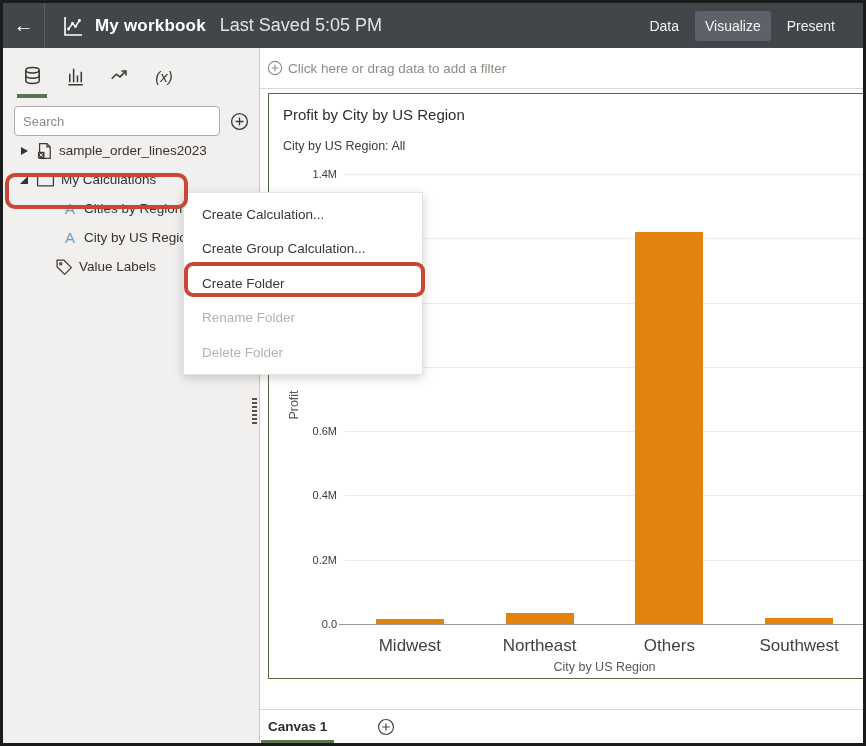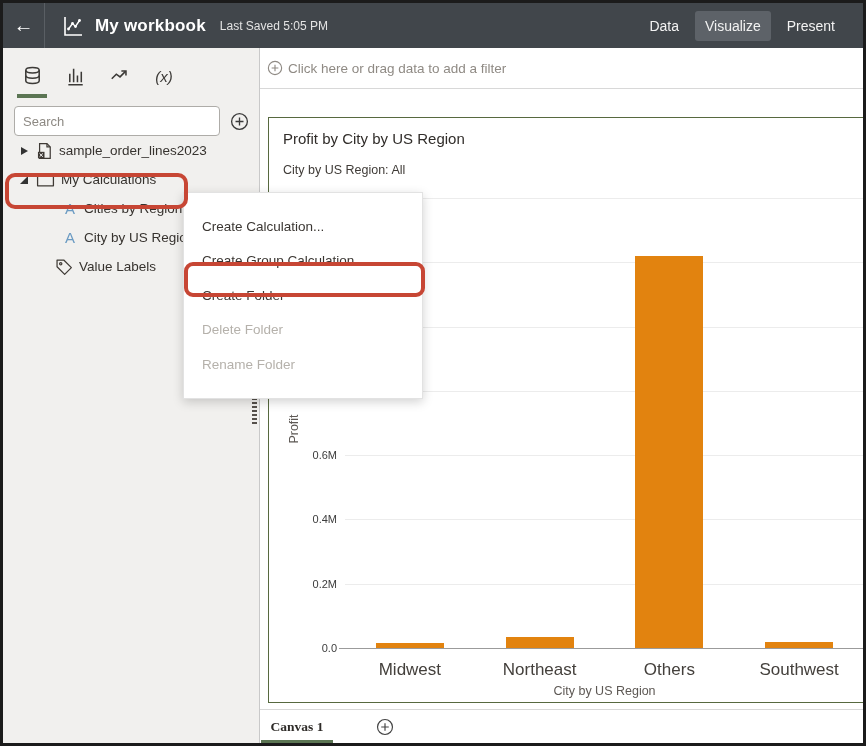--- a/index.html
+++ b/index.html
@@ -12,21 +12,21 @@
 
   
   .header {
     height:45px; background:var(--header-bg,#41464b); display:flex; align-items:center;
     color:#fff;
   }
   .back-btn { width:42px; height:45px; display:flex; align-items:center; justify-content:center;
     border-right:1px solid #5a5f64; cursor:pointer; font-size:20px; }
   .wb-icon { margin:0 10px 0 16px; display:flex; }
   .header-title { font-size:17px; font-weight:600; letter-spacing:.2px; }
-  .last-saved { font-size:12px; color:#e3e3e3; margin-left:14px; }
+  .last-saved { font-size:18px; color:#e3e3e3; margin-left:14px; }
   .header-nav { margin-left:auto; display:flex; align-items:center; gap:6px; padding-right:18px; }
   .nav-item { font-size:14px; padding:7px 10px; border-radius:3px; cursor:pointer; color:#f2f2f2; }
   .nav-item.active { background:#5d6268; }
 
   
   .body { display:flex; height:695px; }
 
   .sidebar { width:257px; background:var(--sidebar-bg,#f1f0ee); border-right:1px solid #c9c9c9;
     display:flex; flex-direction:column; }
   .side-tabs { display:flex; align-items:flex-start; gap:14px; padding:10px 0 0 14px; height:52px; }
@@ -52,43 +52,43 @@
   .a-glyph { color:var(--attribute-blue,#6b9bc3); font-size:15px; font-weight:500; width:16px; text-align:center; }
 
   .drag-handle { position:absolute; left:249px; top:395px; width:5px; height:26px; z-index:5;
     background:repeating-linear-gradient(to bottom,#55504b 0 2px,transparent 2px 4px); cursor:ns-resize; }
 
   
   .main { flex:1; display:flex; flex-direction:column; background:#fff; position:relative; min-width:0; }
   .filter-bar { height:41px; border-bottom:1px solid #d8d8d8; display:flex; align-items:center;
     padding-left:7px; gap:5px; color:#8f8a84; font-size:13.5px; cursor:pointer; }
 
-  .viz-panel { margin:28px -2px 0 8px; height:586px; border:1px solid var(--panel-border,#57693f);
+  .viz-panel { margin:4px -2px 0 8px; height:586px; border:1px solid var(--panel-border,#57693f);
     position:relative; background:#fff; }
   .viz-title { position:absolute; left:14px; top:12px; font-size:15px; color:#312d2a; }
   .viz-subtitle { position:absolute; left:14px; top:45px; font-size:12.5px; color:#3f3b37; }
   .chart-plot { position:absolute; inset:0; }
   .gridline { position:absolute; height:1px; background:#ececec; }
   .axis-line { position:absolute; height:1px; background:#9b9b9b; }
   .ytick { position:absolute; left:6px; width:62px; text-align:right; font-size:11px; color:#3c3c3c; transform:translateY(-50%); }
   .bar { position:absolute; background:var(--bar-orange,#e2830f); cursor:pointer; }
   .xtick { position:absolute; text-align:center; font-size:17px; color:#44403c; }
   .x-axis-title { position:absolute; text-align:center; font-size:12.5px; color:#5d5854; }
   .y-axis-title { position:absolute; left:10px; top:304px; transform:rotate(-90deg); transform-origin:center;
     font-size:12.5px; color:#5d5854; }
 
-  .canvas-bar { margin-top:auto; height:34px; border-top:1px solid #d8d8d8; display:flex; align-items:center; background:#fff;font-family:Liberation Serif, serif; }
+  .canvas-bar { margin-top:auto; height:34px; border-top:1px solid #d8d8d8; display:flex; align-items:center; background:#fff; }
   .canvas-tab { position:relative; height:34px; min-width:74px; display:flex; align-items:center; justify-content:center;
     font-size:13.5px; font-weight:bold; color:#2e2b28; padding:0 8px; cursor:pointer; }
   .canvas-tab .underline { position:absolute; left:1px; right:1px; bottom:0; height:4px; background:var(--accent-green,#5b7553); }
   .add-canvas { margin-left:42px; }
 
   
   .context-menu { position:absolute; left:180px; top:189px; width:240px; z-index:20; background:#fff;
-    border:1px solid #e2e2e2; box-shadow:0 3px 10px rgba(0,0,0,.18); padding:16px 0; }
+    border:1px solid #e2e2e2; box-shadow:0 3px 10px rgba(0,0,0,.18); padding:4px 0; }
   .menu-item { height:34.5px; display:flex; align-items:center; padding-left:18px; font-size:13.5px;
     color:#3a3632; cursor:pointer; }
   .menu-item.disabled { color:#b5b1ab; cursor:default; }
 
   
   .annotation { position:absolute; border:4px solid var(--annotation-red,#c74634); border-radius:10px;
     z-index:30; pointer-events:none; }
   .ann-mycalc { left:2px; top:170px; width:183px; height:36px; }
   .ann-createfolder { left:181px; top:259px; width:241px; height:35px; border-radius:9px; }
 
@@ -273,20 +273,20 @@
       </div>
     </div>
   </div>
 
   <div class="drag-handle"></div>
 
   <div class="context-menu">
     <div class="menu-item">Create Calculation...</div>
     <div class="menu-item">Create Group Calculation...</div>
     <div class="menu-item">Create Folder</div>
+    <div class="menu-item disabled">Rename Folder</div>
     <div class="menu-item disabled">Delete Folder</div>
-    <div class="menu-item disabled">Rename Folder</div>
   </div>
 
   <div class="annotation ann-mycalc"></div>
   <div class="annotation ann-createfolder"></div>
 
 </div>
 
 </body></html>

